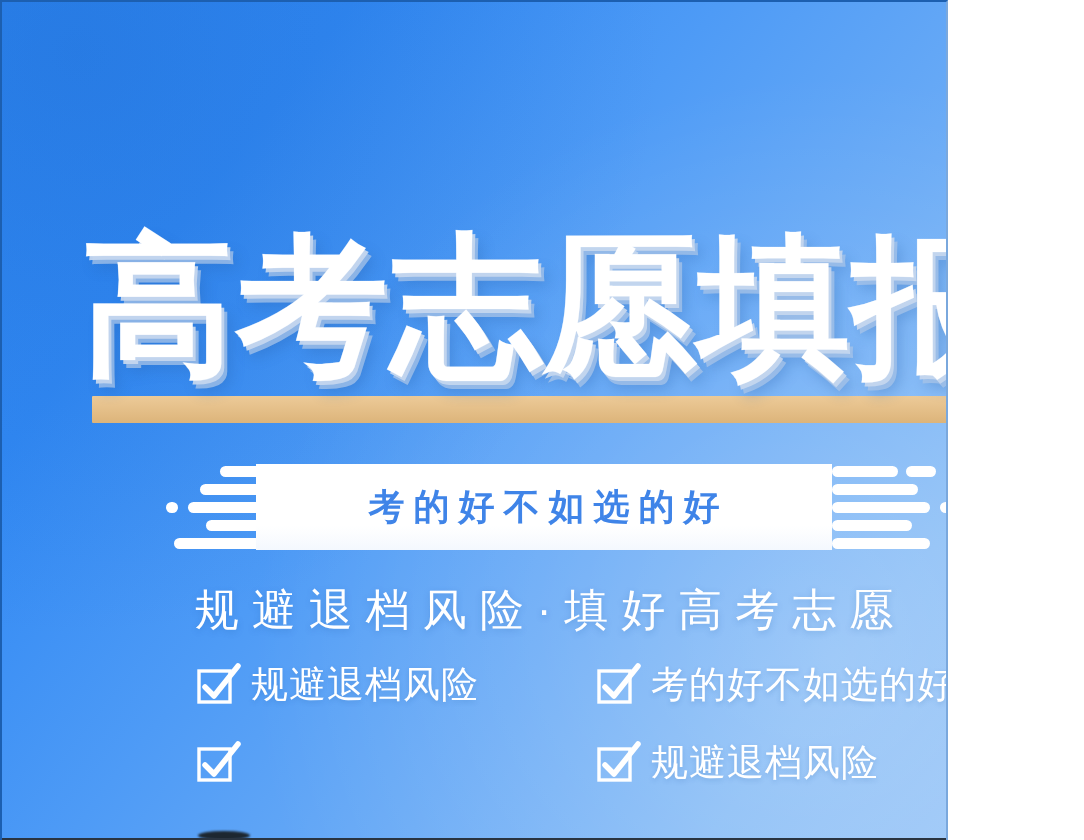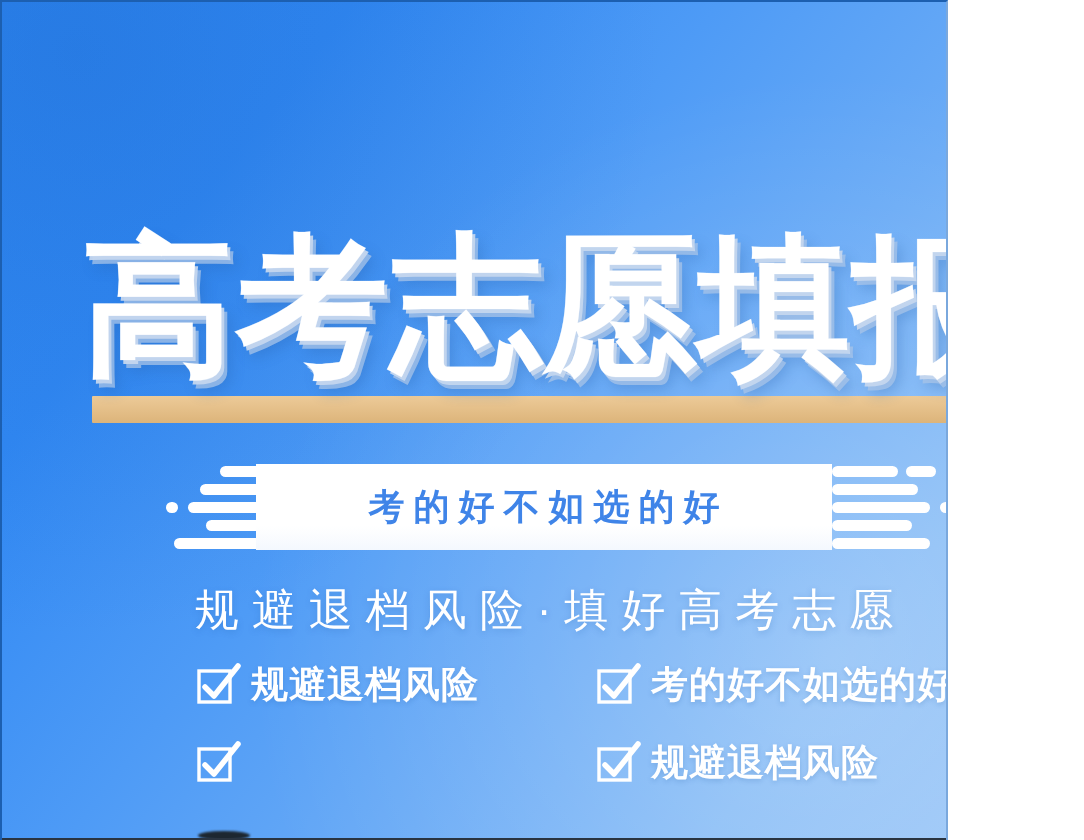--- a/index.html
+++ b/index.html
@@ -192,21 +192,21 @@
     position: absolute;
     left: -2px;
     top: -6px;
     width: 52px;
     height: 52px;
     overflow: visible;
   }
 
   .check-label {
     font-size: 37px;
-    font-weight: 700;
+    font-weight: 400;
     color: #ffffff;
     letter-spacing: 1px;
     white-space: nowrap;
     text-shadow: 0 2px 5px rgba(30,90,170,0.22);
   }
 
   
   .bottom-line {
     position: absolute;
     left: 0;

